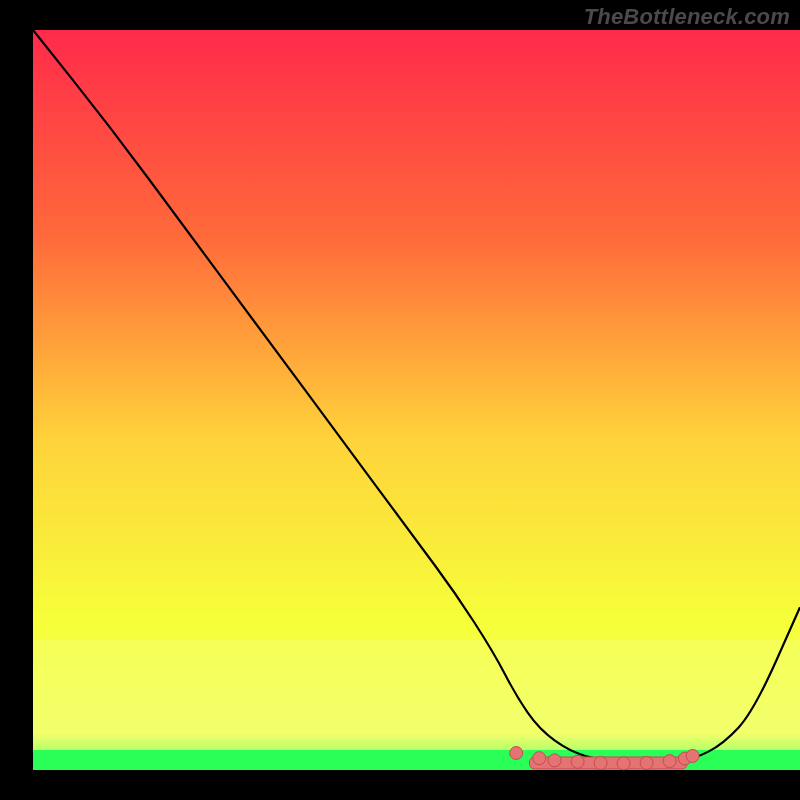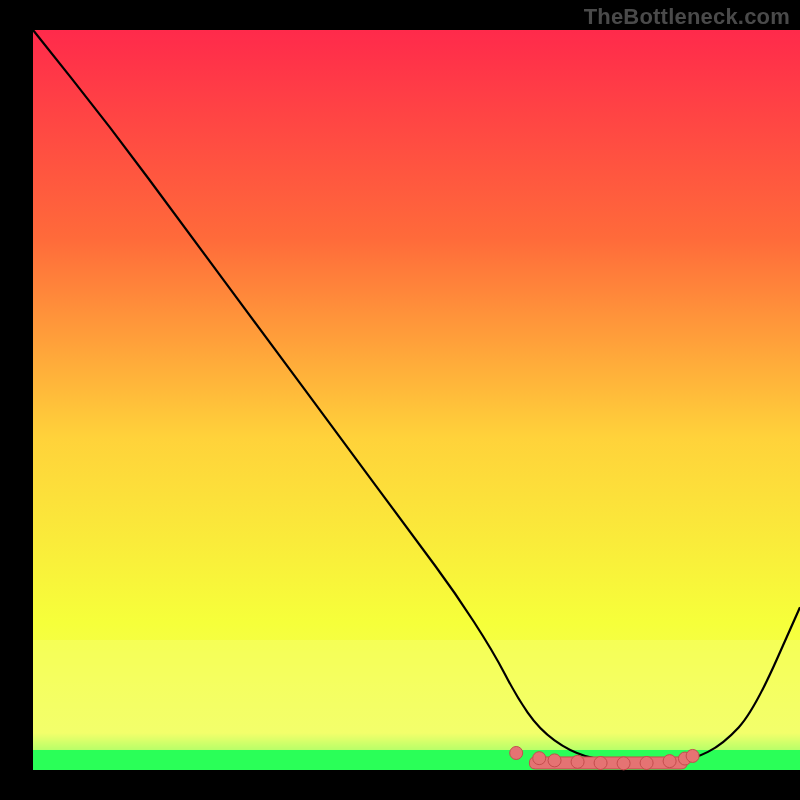--- a/index.html
+++ b/index.html
@@ -9,20 +9,21 @@
     height: 800px;
     overflow: hidden;
     background: #000;
     font-family: Arial, Helvetica, sans-serif;
   }
   .frame {
     position: relative;
     width: 800px;
     height: 576px;
     background: #000;
+    font-style: italic;
   }
   .attribution {
     position: absolute;
     top: 4px;
     right: 10px;
     color: #4a4a4a;
     font-size: 22px;
     font-weight: bold;
     letter-spacing: 0.2px;
     z-index: 20;

